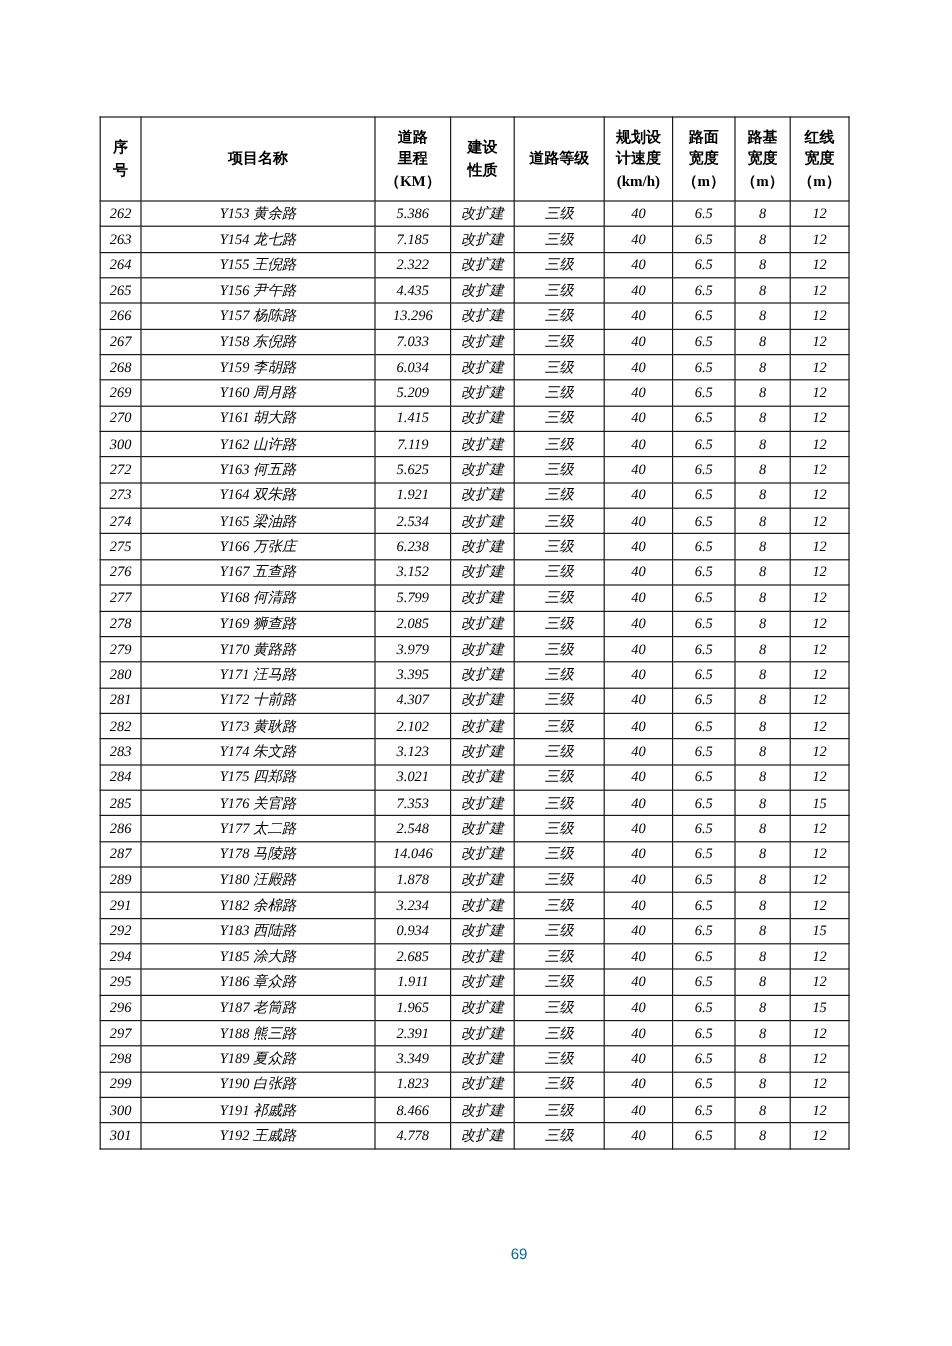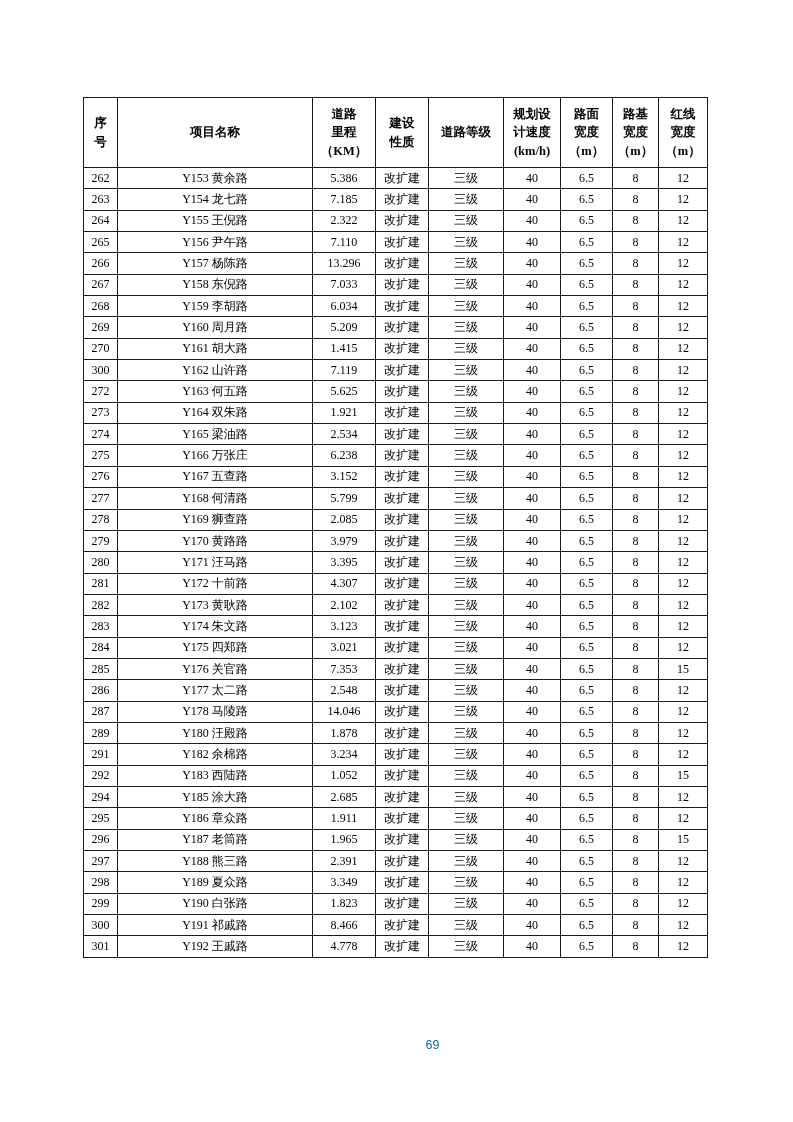--- a/index.html
+++ b/index.html
@@ -33,20 +33,21 @@
     white-space: nowrap;
   }
   table.roads th {
     height: 69px;
     font-size: 12.5px;
     font-weight: bold;
     line-height: 1.45;
   }
   table.roads tbody tr {
     height: 21.35px;
+    font-style: italic;
   }
   table.roads td {
     font-size: 12px;
     font-weight: normal;
   }
   .page-number {
     position: absolute;
     top: 1038px;
     left: 0;
     width: 100%;
@@ -117,21 +118,21 @@
           <td>改扩建</td>
           <td>三级</td>
           <td>40</td>
           <td>6.5</td>
           <td>8</td>
           <td>12</td>
         </tr>
         <tr>
           <td>265</td>
           <td>Y156 尹午路</td>
-          <td>7.110</td>
+          <td>4.435</td>
           <td>改扩建</td>
           <td>三级</td>
           <td>40</td>
           <td>6.5</td>
           <td>8</td>
           <td>12</td>
         </tr>
         <tr>
           <td>266</td>
           <td>Y157 杨陈路</td>
@@ -392,21 +393,21 @@
           <td>改扩建</td>
           <td>三级</td>
           <td>40</td>
           <td>6.5</td>
           <td>8</td>
           <td>12</td>
         </tr>
         <tr>
           <td>292</td>
           <td>Y183 西陆路</td>
-          <td>1.052</td>
+          <td>0.934</td>
           <td>改扩建</td>
           <td>三级</td>
           <td>40</td>
           <td>6.5</td>
           <td>8</td>
           <td>15</td>
         </tr>
         <tr>
           <td>294</td>
           <td>Y185 涂大路</td>

